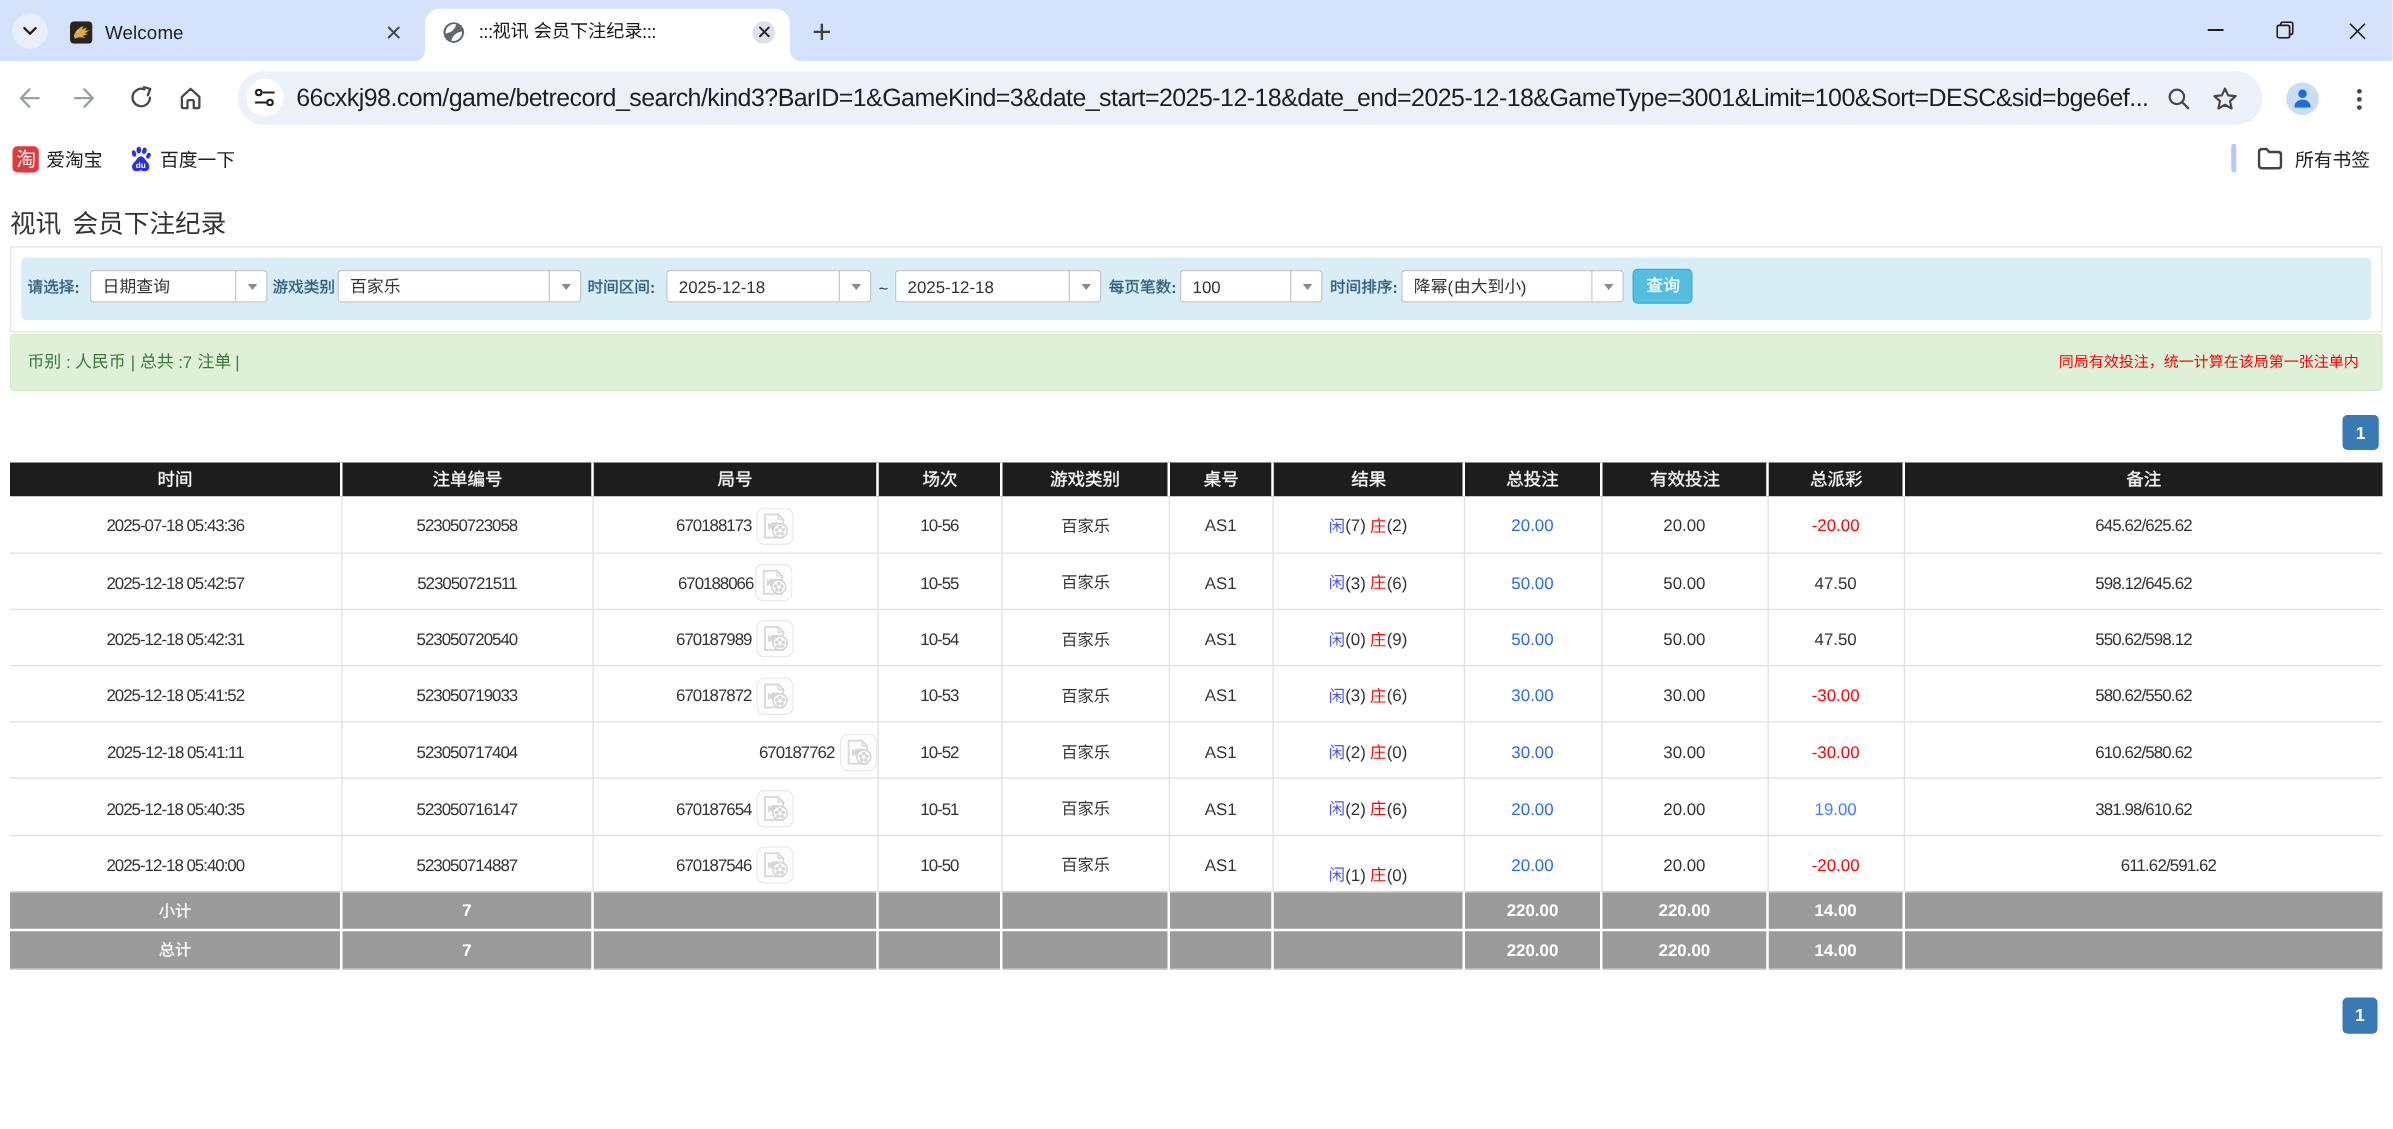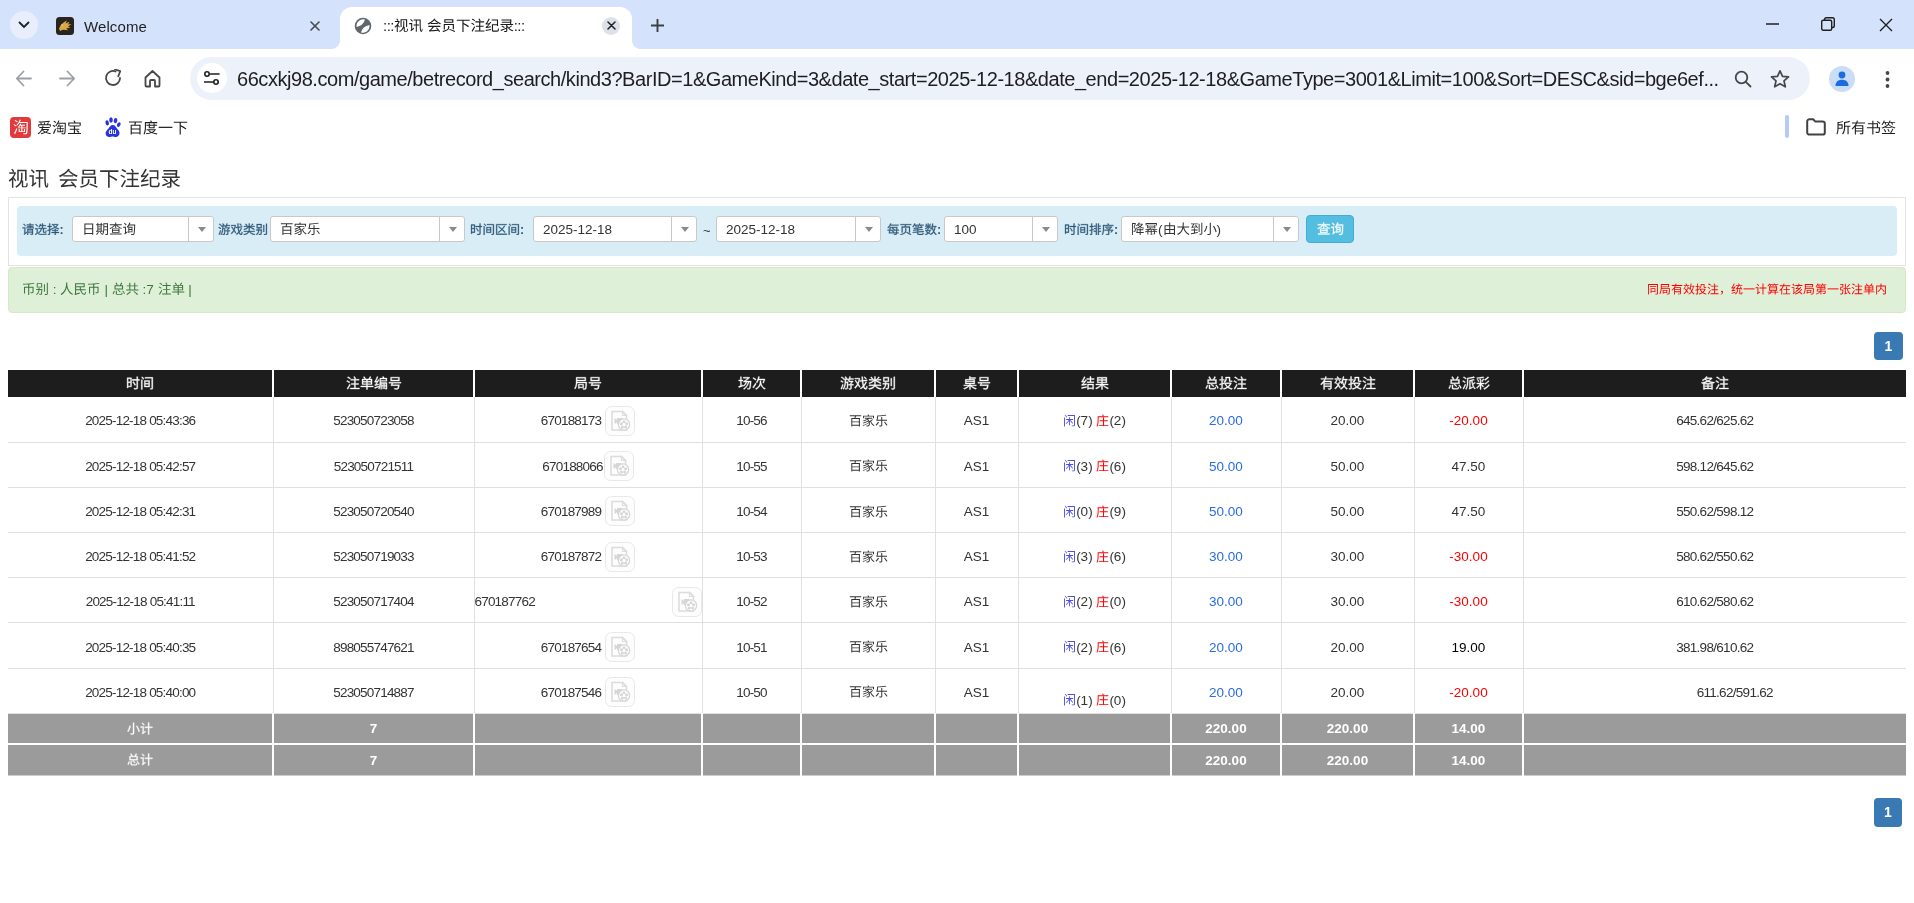--- a/index.html
+++ b/index.html
@@ -425,21 +425,21 @@
             <use href="#u603b" x="0"></use>
             <use href="#u6d3e" x="1000"></use>
             <use href="#u5f69" x="2000"></use>
           </svg></td>
         <td style="background:#1d1d1d;text-align:center"><svg class="z" style="width:28.0px;height:14px;vertical-align:-1.68px" viewBox="0 -880 2000 1000" fill="#fff" stroke="#fff" stroke-width="26">
             <use href="#u5907" x="0"></use>
             <use href="#u6ce8" x="1000"></use>
           </svg></td>
       </tr>
       <tr style="height:45.2px">
-        <td style="border-bottom:1px solid #e0e0e0;border-right:1px solid #e0e0e0;text-align:center;padding-top:3px;"><span style="letter-spacing:-0.8px">2025-12-18 05:43:36</span></td>
+        <td style="border-bottom:1px solid #e0e0e0;border-right:1px solid #e0e0e0;text-align:center;padding-top:3px;"><span style="letter-spacing:-0.8px">2025-07-18 05:43:36</span></td>
         <td style="border-bottom:1px solid #e0e0e0;border-right:1px solid #e0e0e0;text-align:center;padding-top:3px;"><span style="letter-spacing:-0.8px">523050723058</span></td>
         <td style="border-bottom:1px solid #e0e0e0;border-right:1px solid #e0e0e0;padding-top:3px">
           <div style="display:flex;align-items:center;justify-content:center;gap:4px">
             <span style="letter-spacing:-0.8px">670188173</span>
             <svg width="30" height="30" viewBox="0 0 30 30" style="vertical-align:middle">
 <rect x="0.5" y="0.5" width="29" height="29" rx="6" fill="#fdfdfd" stroke="#e8e8e8"></rect>
 <path d="M7 5.5 H17.5 L21.5 9.5 V24 H7 Z" fill="none" stroke="#dcdcdc" stroke-width="1.6"></path>
 <path d="M17.5 5.5 V9.5 H21.5 Z" fill="none" stroke="#dcdcdc" stroke-width="1.2"></path>
 <path d="M9.5 12 L12 13.8 V12 H17.5 V18 H12 V16.2 L9.5 18 Z" fill="#d6d6d6"></path>
 <circle cx="19" cy="18.5" r="5.6" fill="#fff" stroke="#d6d6d6" stroke-width="1.3"></circle>
@@ -576,21 +576,21 @@
           </svg>(6)</td>
         <td style="border-bottom:1px solid #e0e0e0;border-right:1px solid #e0e0e0;text-align:center;padding-top:3px;"><span style="color:#2a6ce5">30.00</span></td>
         <td style="border-bottom:1px solid #e0e0e0;border-right:1px solid #e0e0e0;text-align:center;padding-top:3px;">30.00</td>
         <td style="border-bottom:1px solid #e0e0e0;border-right:1px solid #e0e0e0;text-align:center;padding-top:3px;"><span style="color:#f00">-30.00</span></td>
         <td style="border-bottom:1px solid #e0e0e0;border-right:1px solid #e0e0e0;text-align:center;padding-top:3px;border-right:none;"><span style="letter-spacing:-0.7px">580.62/550.62</span></td>
       </tr>
       <tr style="height:45.2px">
         <td style="border-bottom:1px solid #e0e0e0;border-right:1px solid #e0e0e0;text-align:center;padding-top:3px;"><span style="letter-spacing:-0.8px">2025-12-18 05:41:11</span></td>
         <td style="border-bottom:1px solid #e0e0e0;border-right:1px solid #e0e0e0;text-align:center;padding-top:3px;"><span style="letter-spacing:-0.8px">523050717404</span></td>
         <td style="border-bottom:1px solid #e0e0e0;border-right:1px solid #e0e0e0;padding-top:3px">
-          <div style="display:flex;align-items:center;justify-content:space-between;gap:4px">
+          <div style="display:flex;align-items:center;justify-content:flex-end;gap:4px">
             <span style="letter-spacing:-0.8px">670187762</span>
             <svg width="30" height="30" viewBox="0 0 30 30" style="vertical-align:middle">
 <rect x="0.5" y="0.5" width="29" height="29" rx="6" fill="#fdfdfd" stroke="#e8e8e8"></rect>
 <path d="M7 5.5 H17.5 L21.5 9.5 V24 H7 Z" fill="none" stroke="#dcdcdc" stroke-width="1.6"></path>
 <path d="M17.5 5.5 V9.5 H21.5 Z" fill="none" stroke="#dcdcdc" stroke-width="1.2"></path>
 <path d="M9.5 12 L12 13.8 V12 H17.5 V18 H12 V16.2 L9.5 18 Z" fill="#d6d6d6"></path>
 <circle cx="19" cy="18.5" r="5.6" fill="#fff" stroke="#d6d6d6" stroke-width="1.3"></circle>
 <circle cx="19" cy="15.8" r="1.5" fill="#d6d6d6"></circle>
               <circle cx="16.4" cy="17.8" r="1.5" fill="#d6d6d6"></circle>
 <circle cx="17.4" cy="20.9" r="1.5" fill="#d6d6d6"></circle>
@@ -611,21 +611,21 @@
           </svg>(2) <svg class="z" style="width:13.0px;height:13px;vertical-align:-1.56px" viewBox="0 -880 1000 1000" fill="#f00">
             <use href="#u5e84" x="0"></use>
           </svg>(0)</td>
         <td style="border-bottom:1px solid #e0e0e0;border-right:1px solid #e0e0e0;text-align:center;padding-top:3px;"><span style="color:#2a6ce5">30.00</span></td>
         <td style="border-bottom:1px solid #e0e0e0;border-right:1px solid #e0e0e0;text-align:center;padding-top:3px;">30.00</td>
         <td style="border-bottom:1px solid #e0e0e0;border-right:1px solid #e0e0e0;text-align:center;padding-top:3px;"><span style="color:#f00">-30.00</span></td>
         <td style="border-bottom:1px solid #e0e0e0;border-right:1px solid #e0e0e0;text-align:center;padding-top:3px;border-right:none;"><span style="letter-spacing:-0.7px">610.62/580.62</span></td>
       </tr>
       <tr style="height:45.2px">
         <td style="border-bottom:1px solid #e0e0e0;border-right:1px solid #e0e0e0;text-align:center;padding-top:3px;"><span style="letter-spacing:-0.8px">2025-12-18 05:40:35</span></td>
-        <td style="border-bottom:1px solid #e0e0e0;border-right:1px solid #e0e0e0;text-align:center;padding-top:3px;"><span style="letter-spacing:-0.8px">898055747621</span></td>
+        <td style="border-bottom:1px solid #e0e0e0;border-right:1px solid #e0e0e0;text-align:center;padding-top:3px;"><span style="letter-spacing:-0.8px">523050716147</span></td>
         <td style="border-bottom:1px solid #e0e0e0;border-right:1px solid #e0e0e0;padding-top:3px">
           <div style="display:flex;align-items:center;justify-content:center;gap:4px">
             <span style="letter-spacing:-0.8px">670187654</span>
             <svg width="30" height="30" viewBox="0 0 30 30" style="vertical-align:middle">
 <rect x="0.5" y="0.5" width="29" height="29" rx="6" fill="#fdfdfd" stroke="#e8e8e8"></rect>
 <path d="M7 5.5 H17.5 L21.5 9.5 V24 H7 Z" fill="none" stroke="#dcdcdc" stroke-width="1.6"></path>
 <path d="M17.5 5.5 V9.5 H21.5 Z" fill="none" stroke="#dcdcdc" stroke-width="1.2"></path>
 <path d="M9.5 12 L12 13.8 V12 H17.5 V18 H12 V16.2 L9.5 18 Z" fill="#d6d6d6"></path>
 <circle cx="19" cy="18.5" r="5.6" fill="#fff" stroke="#d6d6d6" stroke-width="1.3"></circle>
 <circle cx="19" cy="15.8" r="1.5" fill="#d6d6d6"></circle>
@@ -643,21 +643,21 @@
             <use href="#u4e50" x="2000"></use>
           </svg></td>
         <td style="border-bottom:1px solid #e0e0e0;border-right:1px solid #e0e0e0;text-align:center;padding-top:3px;">AS1</td>
         <td style="border-bottom:1px solid #e0e0e0;border-right:1px solid #e0e0e0;text-align:center;padding-top:3px;"><svg class="z" style="width:13.0px;height:13px;vertical-align:-1.56px" viewBox="0 -880 1000 1000" fill="#4d50e8">
             <use href="#u95f2" x="0"></use>
           </svg>(2) <svg class="z" style="width:13.0px;height:13px;vertical-align:-1.56px" viewBox="0 -880 1000 1000" fill="#f00">
             <use href="#u5e84" x="0"></use>
           </svg>(6)</td>
         <td style="border-bottom:1px solid #e0e0e0;border-right:1px solid #e0e0e0;text-align:center;padding-top:3px;"><span style="color:#2a6ce5">20.00</span></td>
         <td style="border-bottom:1px solid #e0e0e0;border-right:1px solid #e0e0e0;text-align:center;padding-top:3px;">20.00</td>
-        <td style="border-bottom:1px solid #e0e0e0;border-right:1px solid #e0e0e0;text-align:center;padding-top:3px;"><span style="color:#000000">19.00</span></td>
+        <td style="border-bottom:1px solid #e0e0e0;border-right:1px solid #e0e0e0;text-align:center;padding-top:3px;"><span style="color:#3b82f6">19.00</span></td>
         <td style="border-bottom:1px solid #e0e0e0;border-right:1px solid #e0e0e0;text-align:center;padding-top:3px;border-right:none;"><span style="letter-spacing:-0.7px">381.98/610.62</span></td>
       </tr>
       <tr style="height:45.2px">
         <td style="border-bottom:1px solid #e0e0e0;border-right:1px solid #e0e0e0;text-align:center;padding-top:3px;"><span style="letter-spacing:-0.8px">2025-12-18 05:40:00</span></td>
         <td style="border-bottom:1px solid #e0e0e0;border-right:1px solid #e0e0e0;text-align:center;padding-top:3px;"><span style="letter-spacing:-0.8px">523050714887</span></td>
         <td style="border-bottom:1px solid #e0e0e0;border-right:1px solid #e0e0e0;padding-top:3px">
           <div style="display:flex;align-items:center;justify-content:center;gap:4px">
             <span style="letter-spacing:-0.8px">670187546</span>
             <svg width="30" height="30" viewBox="0 0 30 30" style="vertical-align:middle">
 <rect x="0.5" y="0.5" width="29" height="29" rx="6" fill="#fdfdfd" stroke="#e8e8e8"></rect>

